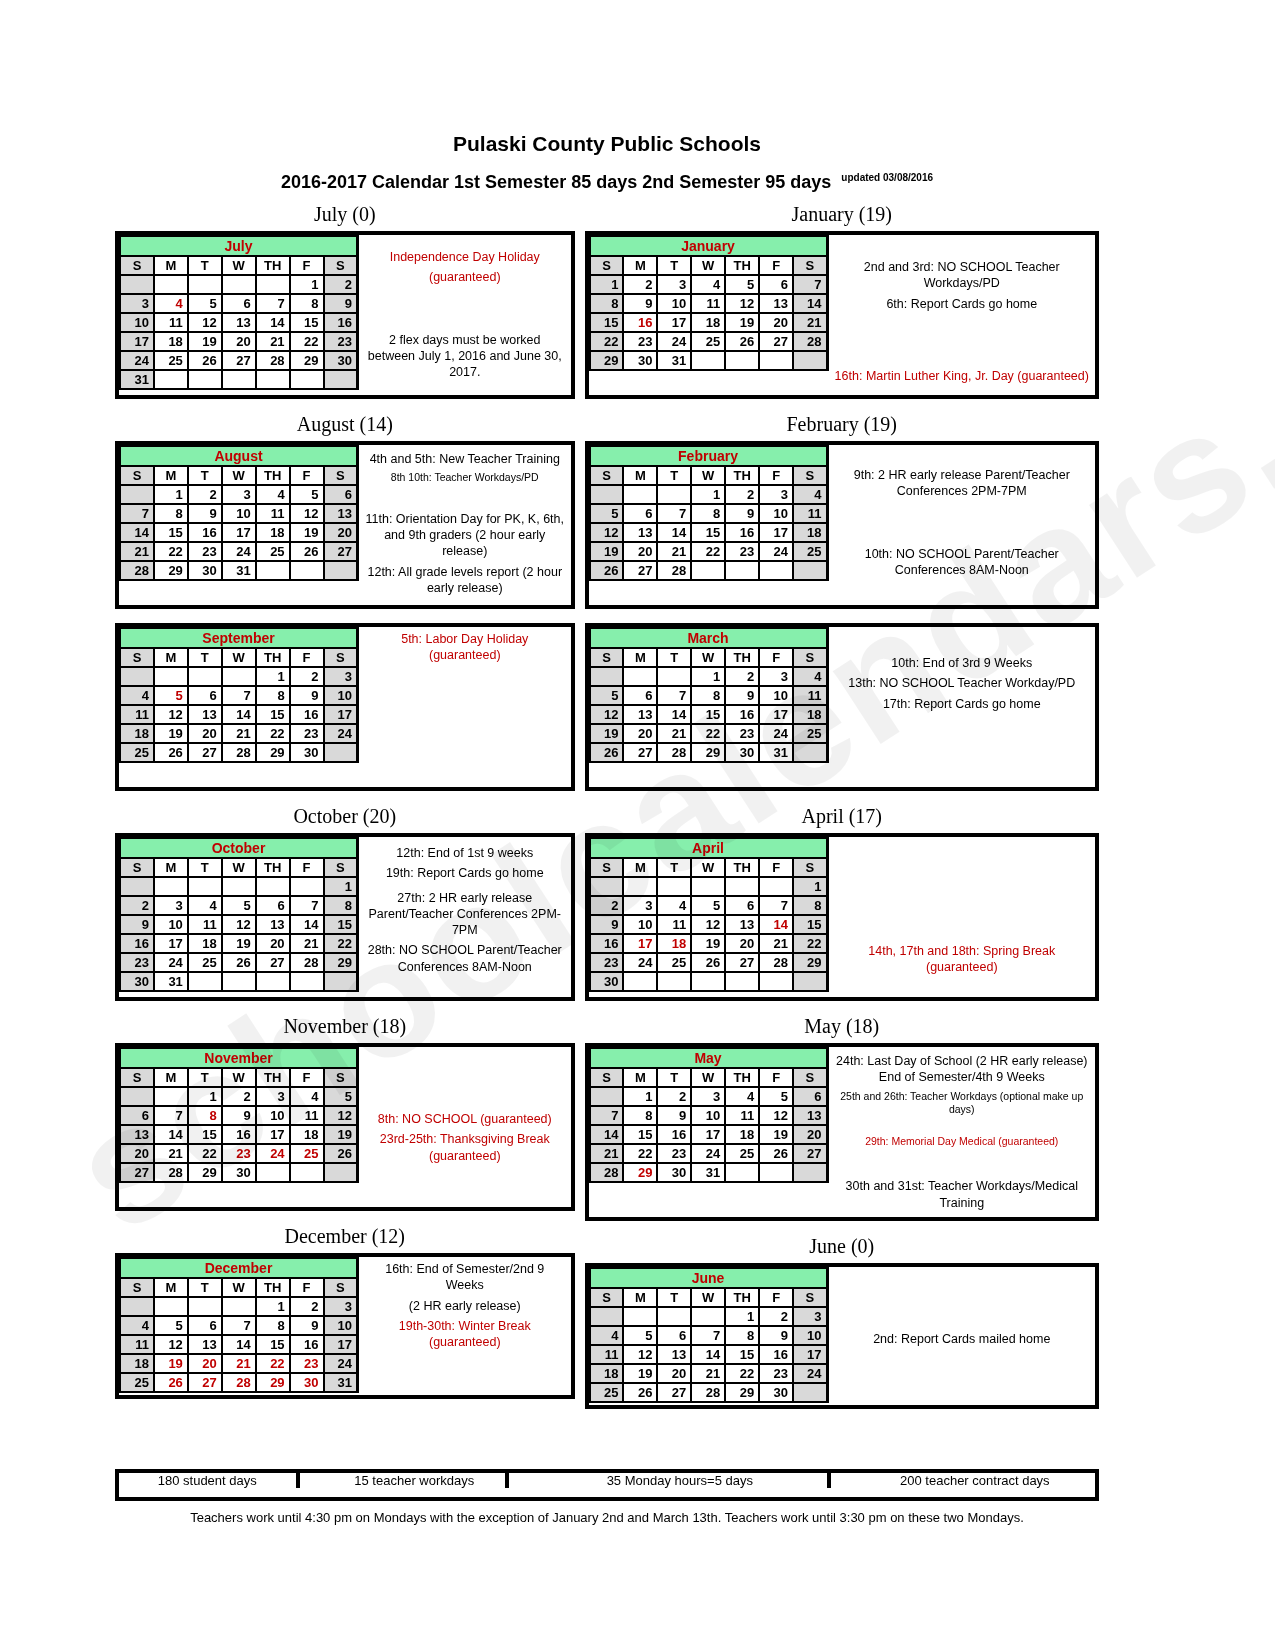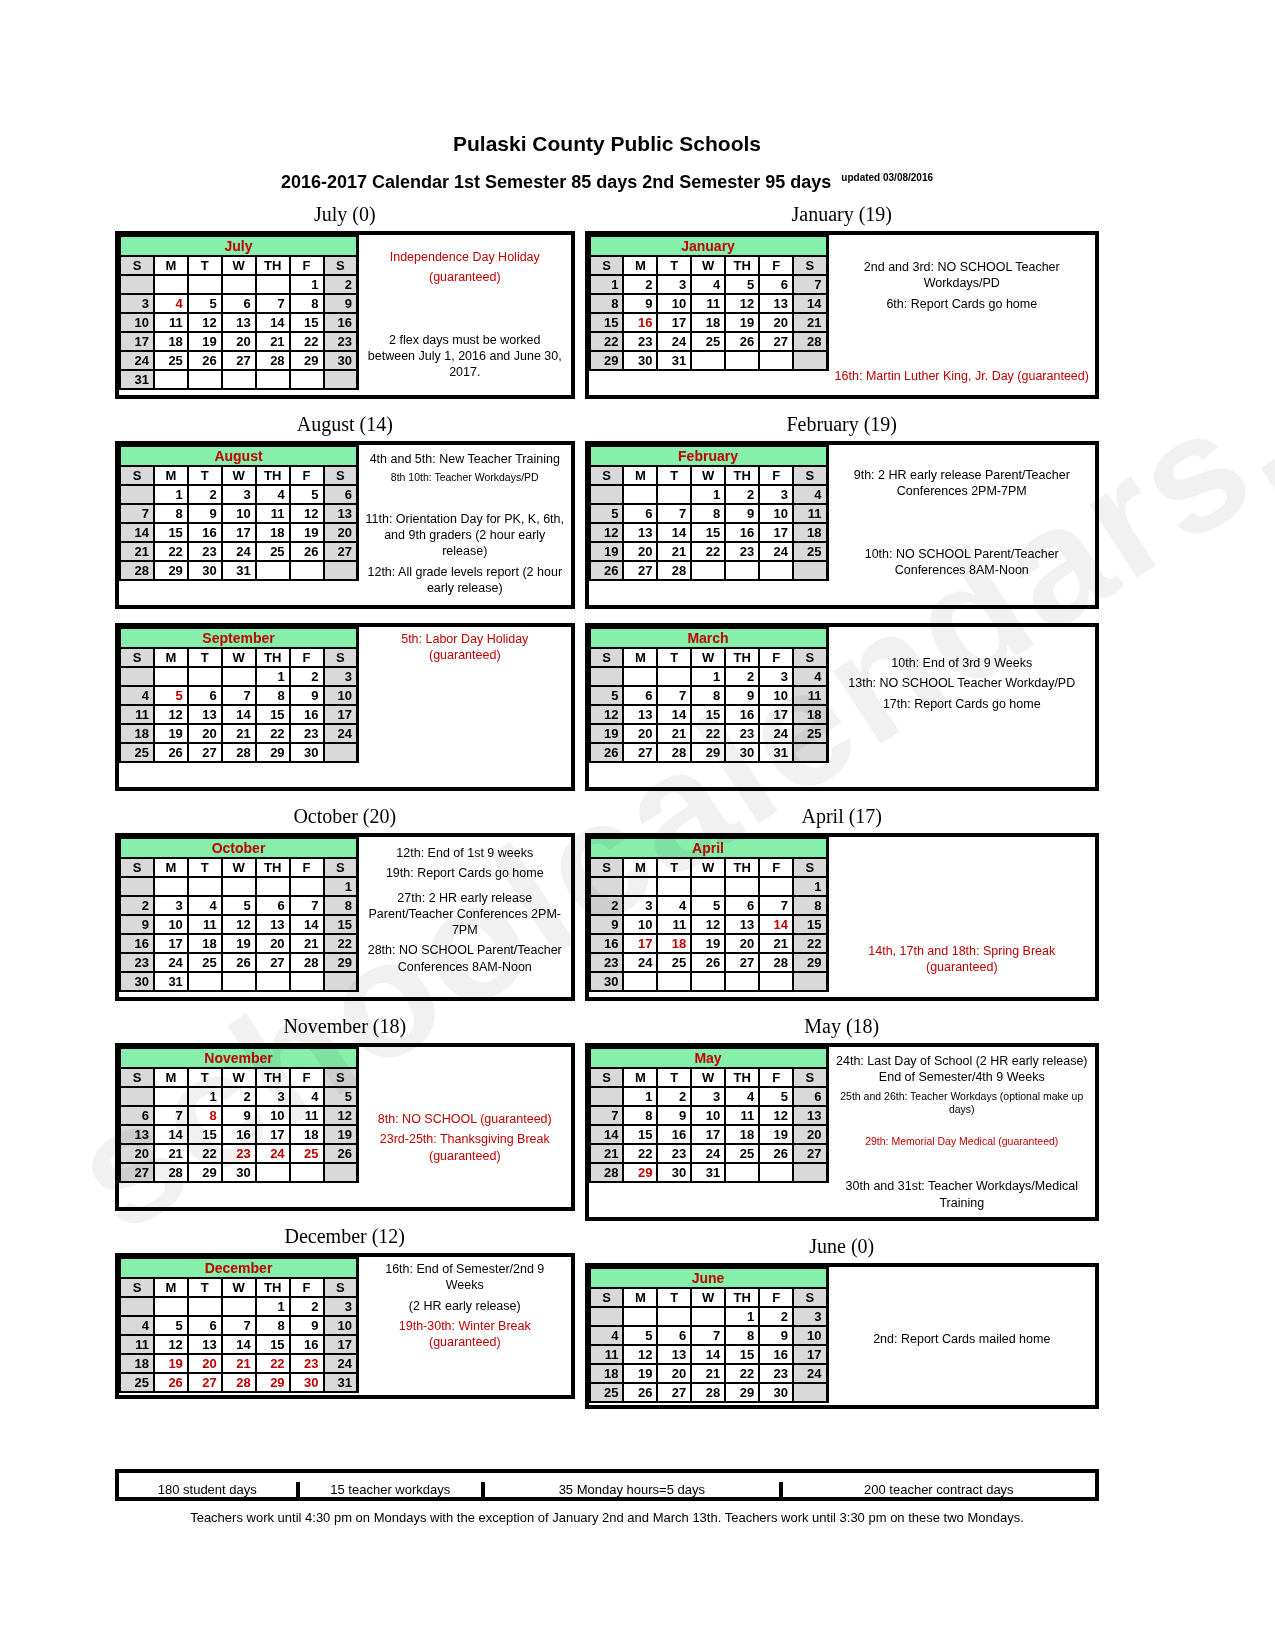--- a/index.html
+++ b/index.html
@@ -42,21 +42,21 @@
   .m-october .notes{padding-top:6px;}
   .m-october .note:nth-child(3){margin-top:6px;}
   .m-april .notes{padding-top:104px;}
   .m-november .notes{padding-top:62px;}
   .m-may .notes{padding-top:4px;}
   .m-may .note:nth-child(3){margin-top:16px;}
   .m-may .note:nth-child(4){margin-top:28px;}
   .m-december .notes{padding-top:2px;}
   .m-june .notes{padding-top:62px;}
   
-  .summary{display:flex;border:4px solid #000;margin-top:48px;height:24px;align-items:flex-end;}
+  .summary{display:flex;border:4px solid #000;margin-top:48px;height:24px;align-items:flex-start;gap:24px;}
   .summary-cell{display:flex;align-items:center;justify-content:center;font-size:13px;border-right:4px solid #000;box-sizing:border-box;}
   .summary-cell:last-child{border-right:none;}
   .sc1{flex:0 0 18.5%;}.sc2{flex:0 0 19%;}.sc3{flex:0 0 30.5%;}.sc4{flex:1;}
   .footer-note{font-size:13px;text-align:center;margin-top:9px;}
   
   .watermark{position:absolute;left:40px;top:1110px;transform:rotate(-33deg);transform-origin:left top;font-size:165px;font-weight:bold;color:rgba(0,0,0,0.055);white-space:nowrap;letter-spacing:4px;pointer-events:none;z-index:30;}
 </style>
 </head>
 <body>
 

